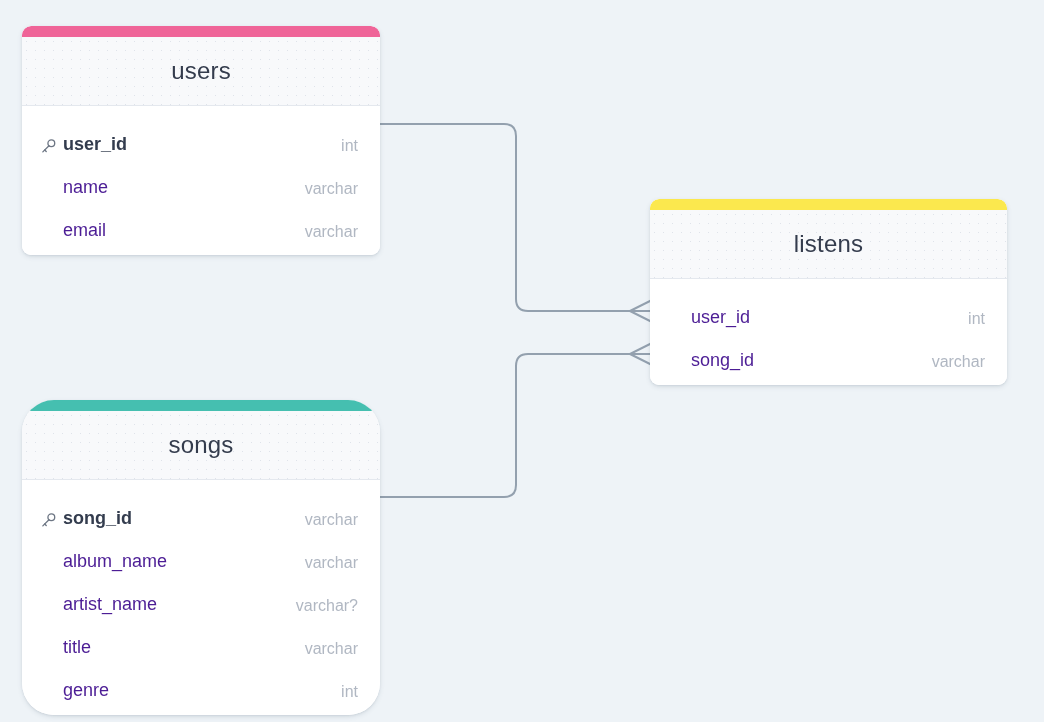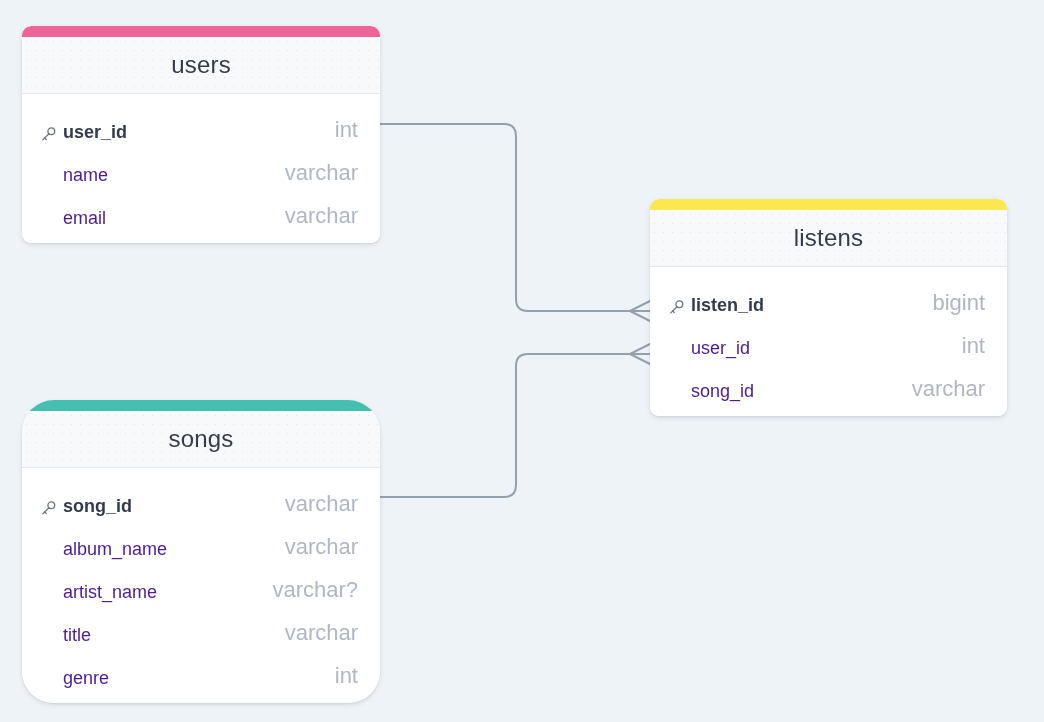--- a/index.html
+++ b/index.html
@@ -46,21 +46,21 @@
   }
 
   .accent-bar {
     height: 11px;
     width: 100%;
     border-top-left-radius: 9px;
     border-top-right-radius: 9px;
   }
 
   .card-header {
-    height: 57px;
+    height: 69px;
     display: flex;
     align-items: center;
     justify-content: center;
     background-color: #f8f9fb;
     background-image: radial-gradient(circle, #dfe3ea 0.8px, transparent 0.9px);
     background-size: 9px 9px;
     border-bottom: 1px solid #e4e8ee;
     box-sizing: border-box;
   }
 
@@ -101,21 +101,21 @@
     white-space: nowrap;
   }
 
   .field-row.pk .field-name {
     font-weight: 700;
     color: #333c4e;
   }
 
   .field-type {
     margin-left: auto;
-    font-size: 22px;
+    font-size: 16px;
     color: #b0b7c2;
     white-space: nowrap;
   }
 </style>
 </head>
 <body>
 
 <div id="canvas">
 
   <svg id="edges" viewBox="0 0 1044 722" width="1044" height="722">
@@ -175,33 +175,20 @@
     </div>
   </div>
 
   <div class="table-card" style="left:650px; top:170px; width:357px;margin-top:29px;">
     <div class="accent-bar" style="background:#fbe84e;"></div>
     <div class="card-header">
       <span class="card-title">listens</span>
     </div>
     <div class="card-body">
 
-      <div class="field-row pk">
-        <span class="key-slot key-icon">
-          <svg width="17" height="17" viewBox="0 0 18 18">
-            <g fill="none" stroke="#6d7684" stroke-width="1.4" stroke-linecap="round" stroke-linejoin="round">
-              <circle cx="12" cy="5.6" r="3.6"></circle>
-              <path d="M 9.5 8.2 L 3 14.7"></path>
-              <path d="M 5 12.7 L 6.6 14.3"></path>
-            </g>
-          </svg>
-        </span>
-        <span class="field-name">listen_id</span>
-        <span class="field-type">bigint</span>
-      </div>
 
       <div class="field-row">
         <span class="key-slot"></span>
         <span class="field-name">user_id</span>
         <span class="field-type">int</span>
       </div>
 
       <div class="field-row">
         <span class="key-slot"></span>
         <span class="field-name">song_id</span>

